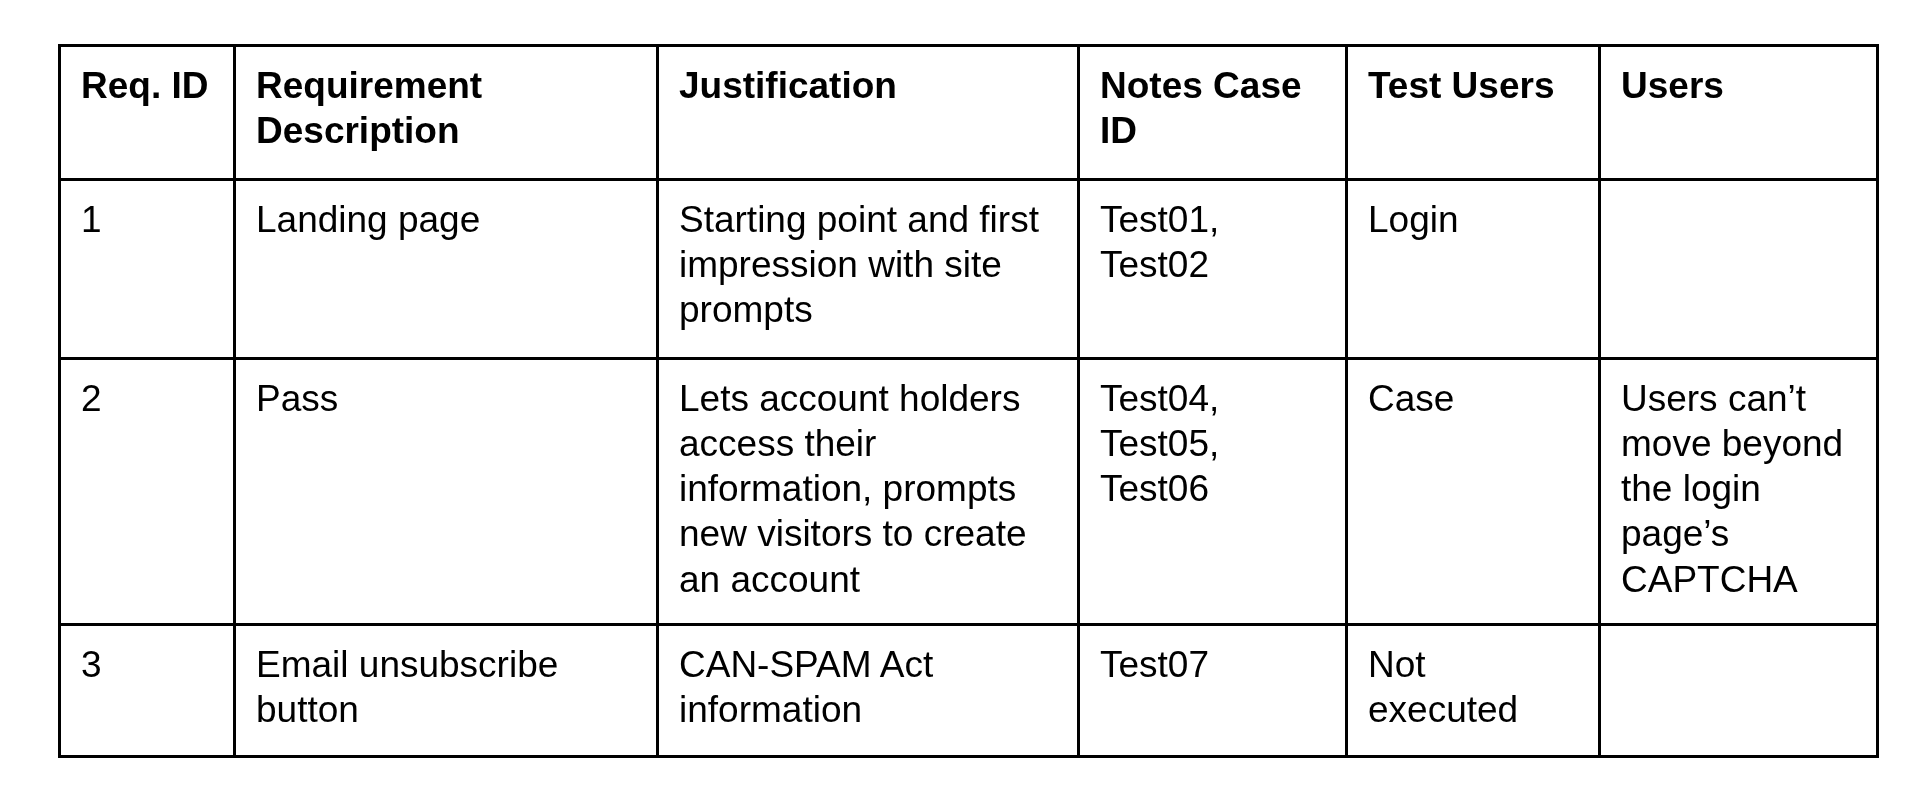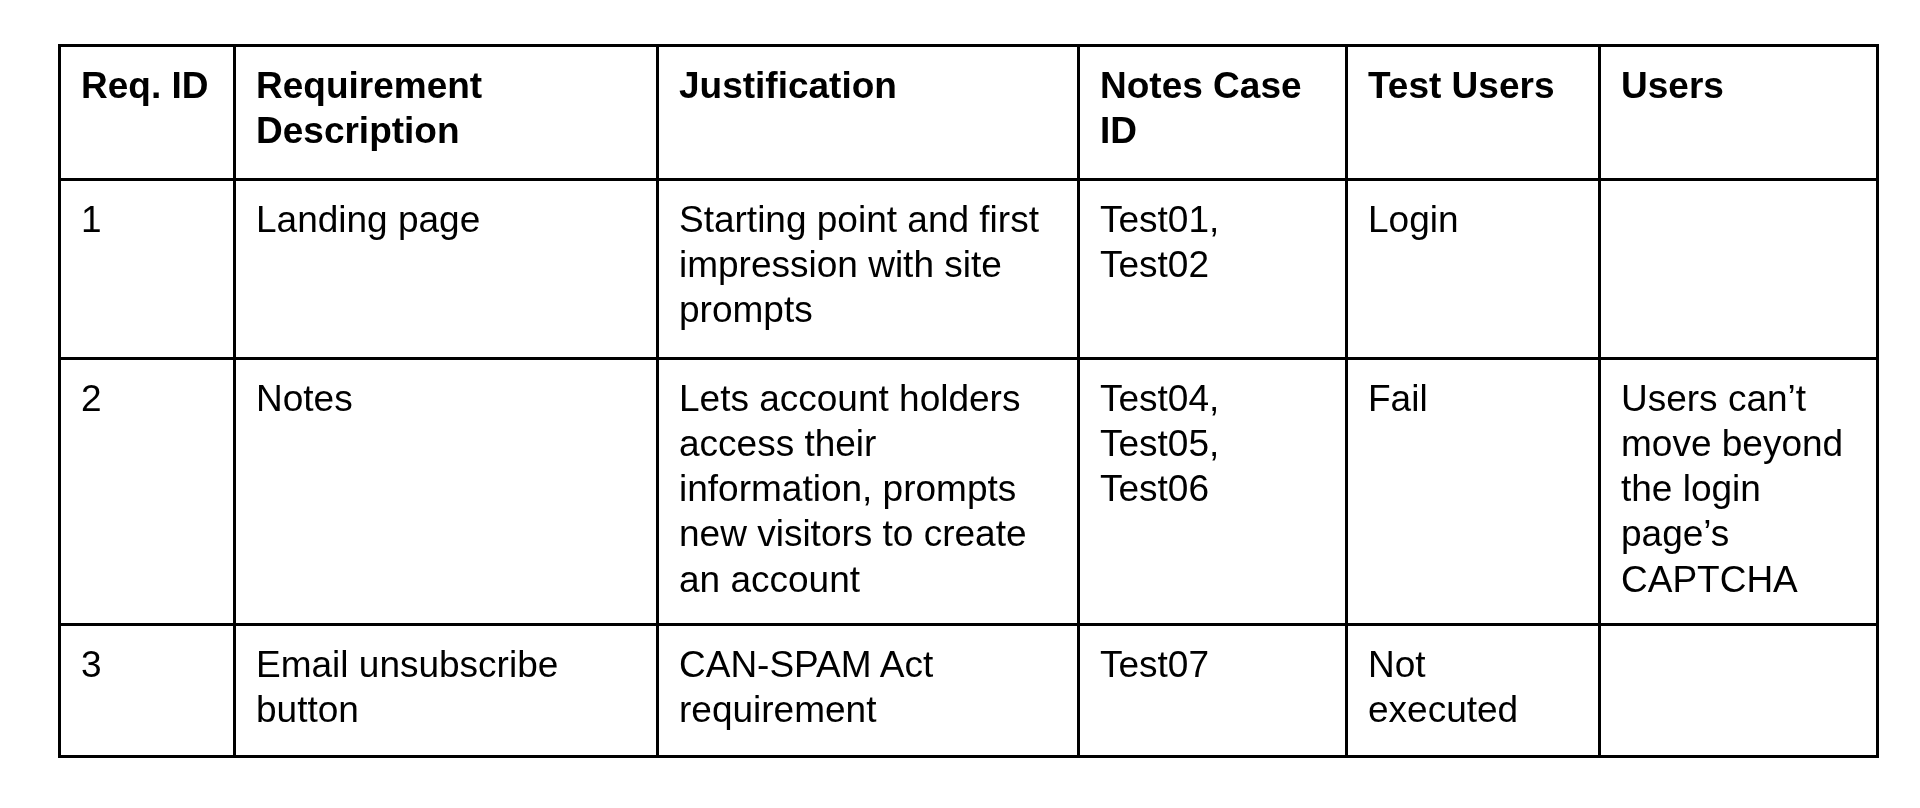--- a/index.html
+++ b/index.html
@@ -76,42 +76,42 @@
         <td>Starting point and first
 impression with site
 prompts</td>
         <td>Test01,
 Test02</td>
         <td>Login</td>
         <td></td>
       </tr>
       <tr class="h-r2">
         <td>2</td>
-        <td>Notes</td>
+        <td>Pass</td>
         <td>Lets account holders
 access their
 information, prompts
 new visitors to create
 an account</td>
         <td>Test04,
 Test05,
 Test06</td>
-        <td>Fail</td>
+        <td>Case</td>
         <td>Users can’t
 move beyond
 the login
 page’s
 CAPTCHA</td>
       </tr>
       <tr class="h-r3">
         <td>3</td>
         <td>Email unsubscribe
 button</td>
         <td>CAN-SPAM Act
-requirement</td>
+information</td>
         <td>Test07</td>
         <td>Not
 executed</td>
         <td></td>
       </tr>
     </tbody>
   </table>
 </div>
 
 </body></html>

